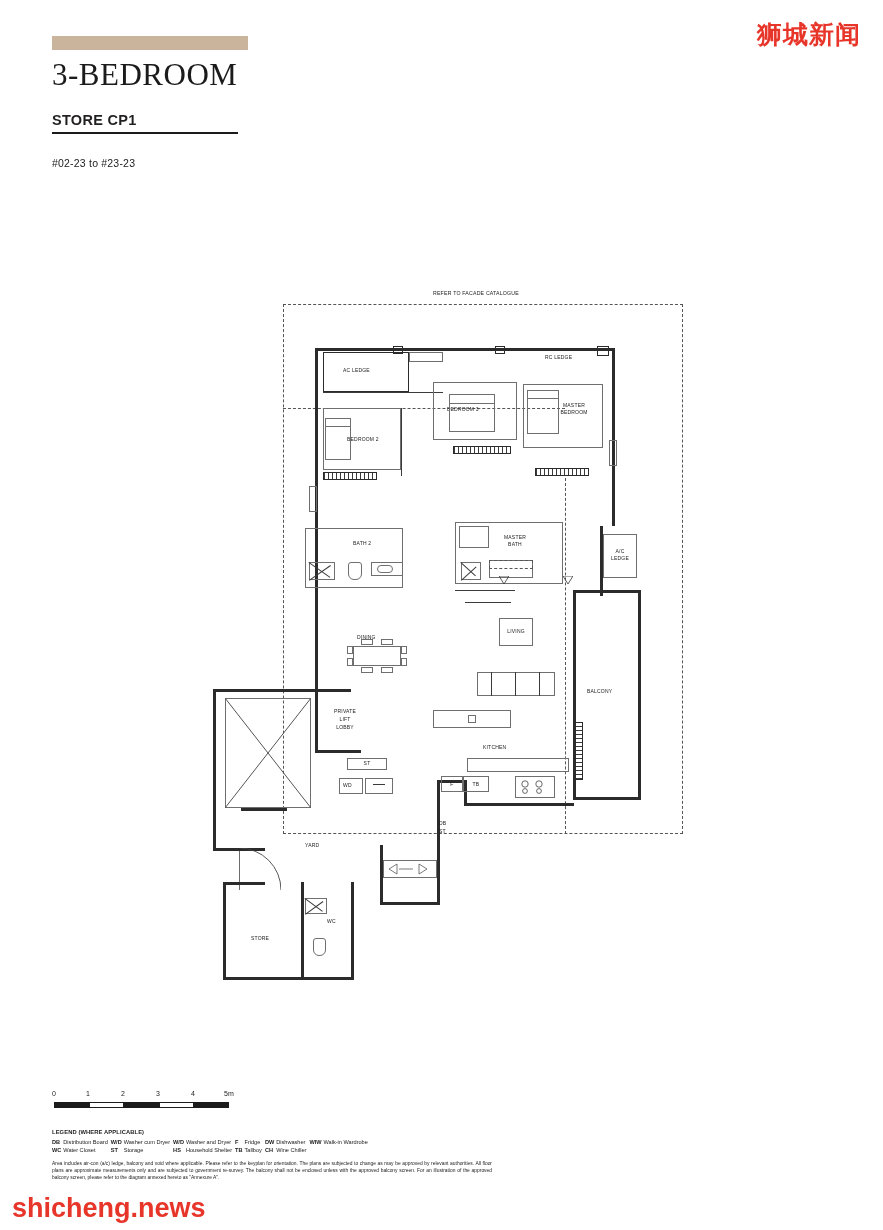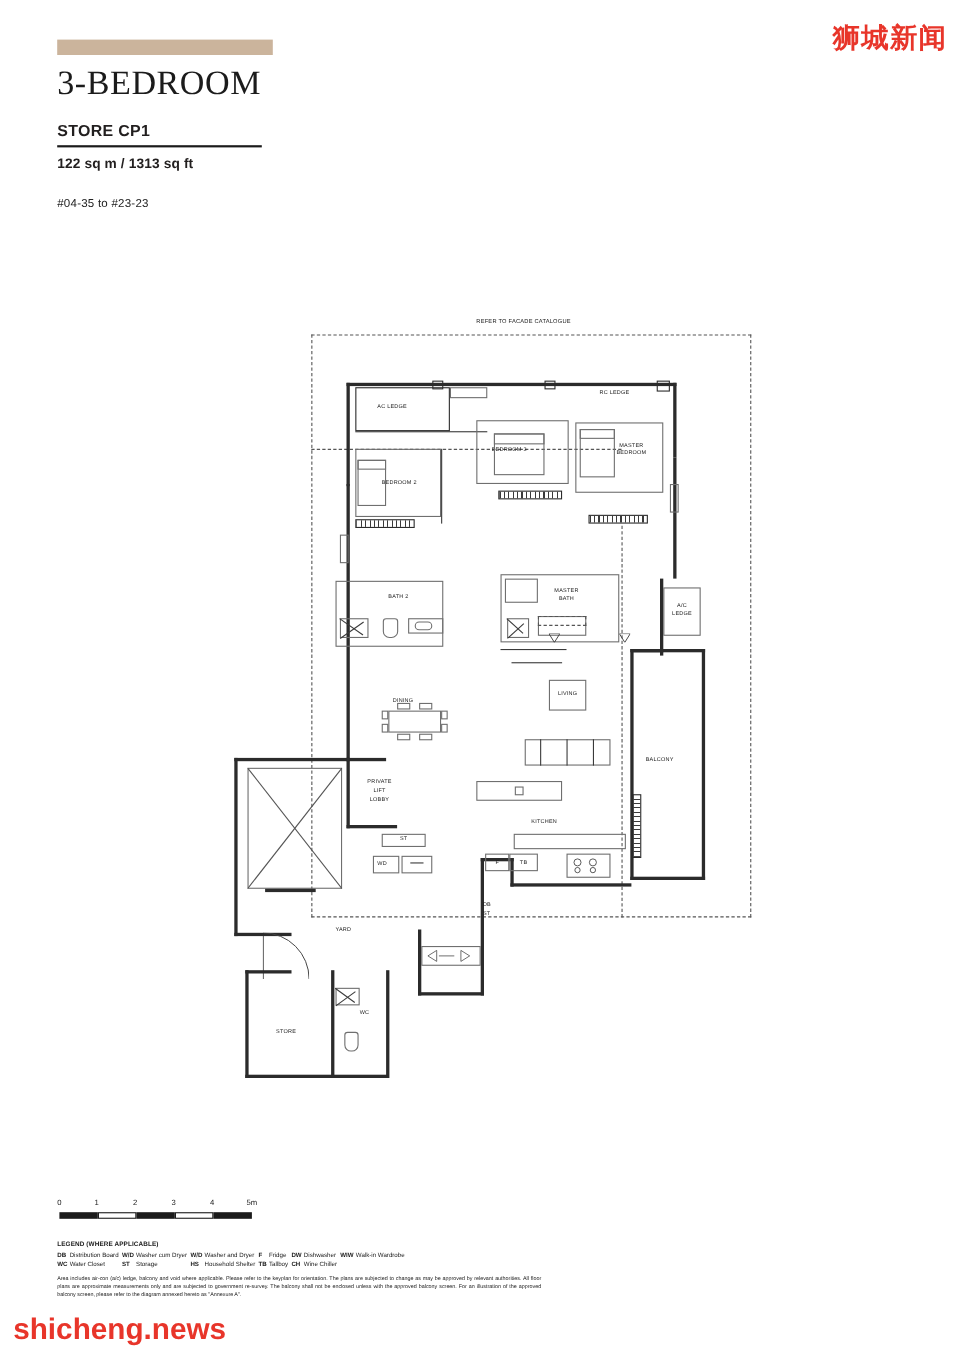--- a/index.html
+++ b/index.html
@@ -54,23 +54,22 @@
 <div class="wm-top">狮城新闻</div>
 <div class="wm-bottom">shicheng.news</div>
 
 <div class="hdr">
   <div class="hdr-bar"></div>
   <div class="hdr-title">
     <span>3-BEDROOM</span>
   </div>
   <div class="hdr-type">STORE CP1</div>
   <div class="hdr-rule"></div>
-  <div class="hdr-area">122 sq m / 1313 sq ft</div>
   <div class="hdr-blk">
-    <div>#04-35 to #23-23</div>
+    <div>#02-23 to #23-23</div>
   </div>
 </div>
 
 <div class="plan">
 
   <div class="lbl" style="left:228px;top:0px;font-size:5.2px;">REFER TO FACADE CATALOGUE</div>
 
   <div class="dash" style="left:78px;top:14px;width:400px;height:530px;border-width:1px;"></div>
   <div class="dashline-h" style="left:78px;top:118px;width:282px;"></div>
   <div class="dashline-v" style="left:360px;top:188px;height:356px;"></div>

